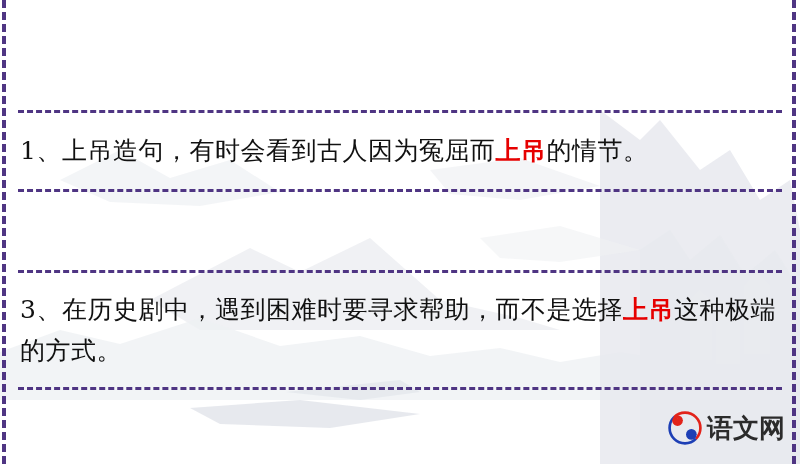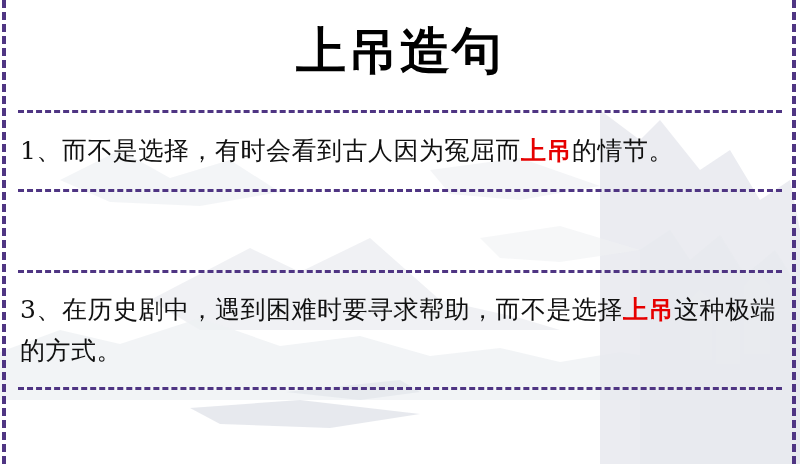--- a/index.html
+++ b/index.html
@@ -150,25 +150,38 @@
   </div>
 
   <div class="rail rail-left"></div>
   <div class="rail rail-right"></div>
 
   <div class="sep sep-1"></div>
   <div class="sep sep-2"></div>
   <div class="sep sep-3"></div>
   <div class="sep sep-4"></div>
 
-  <div class="title">上吊造句</div>
 
   <div class="sentence s1">
-    <span>1、</span><span>而不是选择，有时会看到古人因为冤屈而</span><span class="kw">上吊</span><span>的情节。</span>
+    <span>1、</span><span>上吊造句，有时会看到古人因为冤屈而</span><span class="kw">上吊</span><span>的情节。</span>
   </div>
 
 
   <div class="sentence s3">
     <span>3、</span><span>在历史剧中，遇到困难时要寻求帮助，而不是选择</span><span class="kw">上吊</span><span>这种极端的方式。</span>
   </div>
 
+  <div class="logo">
+    <svg class="logo-mark" viewBox="0 0 64 64">
+      <circle cx="32" cy="32" r="29" fill="none" stroke="#e2231a" stroke-width="5" stroke-dasharray="91 182" transform="rotate(-135 32 32)"></circle>
+      <circle cx="32" cy="32" r="29" fill="none" stroke="#1d3fb5" stroke-width="5" stroke-dasharray="91 182" transform="rotate(45 32 32)"></circle>
+      <path d="M32 6 A13 13 0 0 1 32 32 A13 13 0 0 0 32 58 A26 26 0 0 0 32 6 Z" fill="#1d3fb5" opacity="0"></path>
+      <path d="M18 18 m-10 0 a10 10 0 1 0 20 0 a10 10 0 1 0 -20 0" fill="#e2231a"></path>
+      <circle cx="18" cy="18" r="3.2" fill="#ffffff"></circle>
+      <path d="M44 44 m-10 0 a10 10 0 1 0 20 0 a10 10 0 1 0 -20 0" fill="#1d3fb5"></path>
+      <circle cx="44" cy="44" r="3.2" fill="#ffffff"></circle>
+      <path d="M8 18 q10 -9 20 0 q-10 9 -20 0 Z" fill="#e2231a"></path>
+      <path d="M34 44 q10 -9 20 0 q-10 9 -20 0 Z" fill="#1d3fb5"></path>
+    </svg>
+    <span class="logo-text">语文网</span>
+  </div>
 
 </div>
 
 </body></html>

